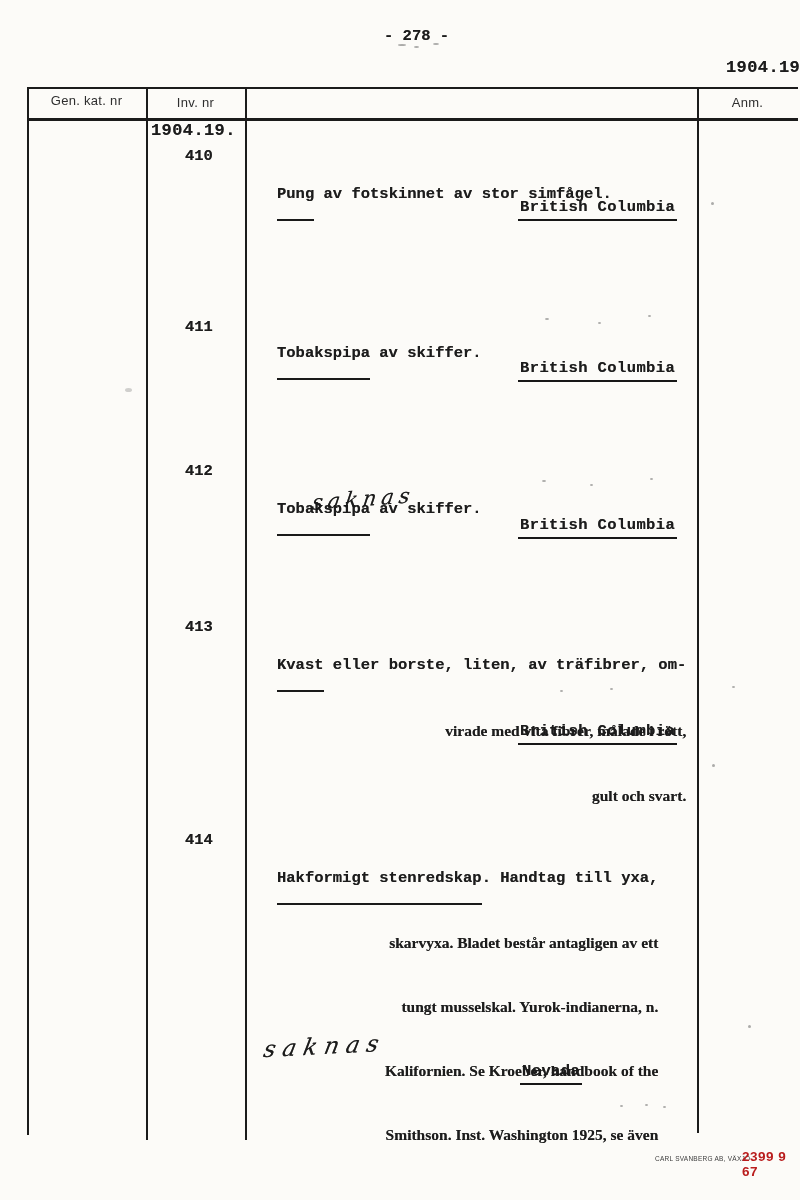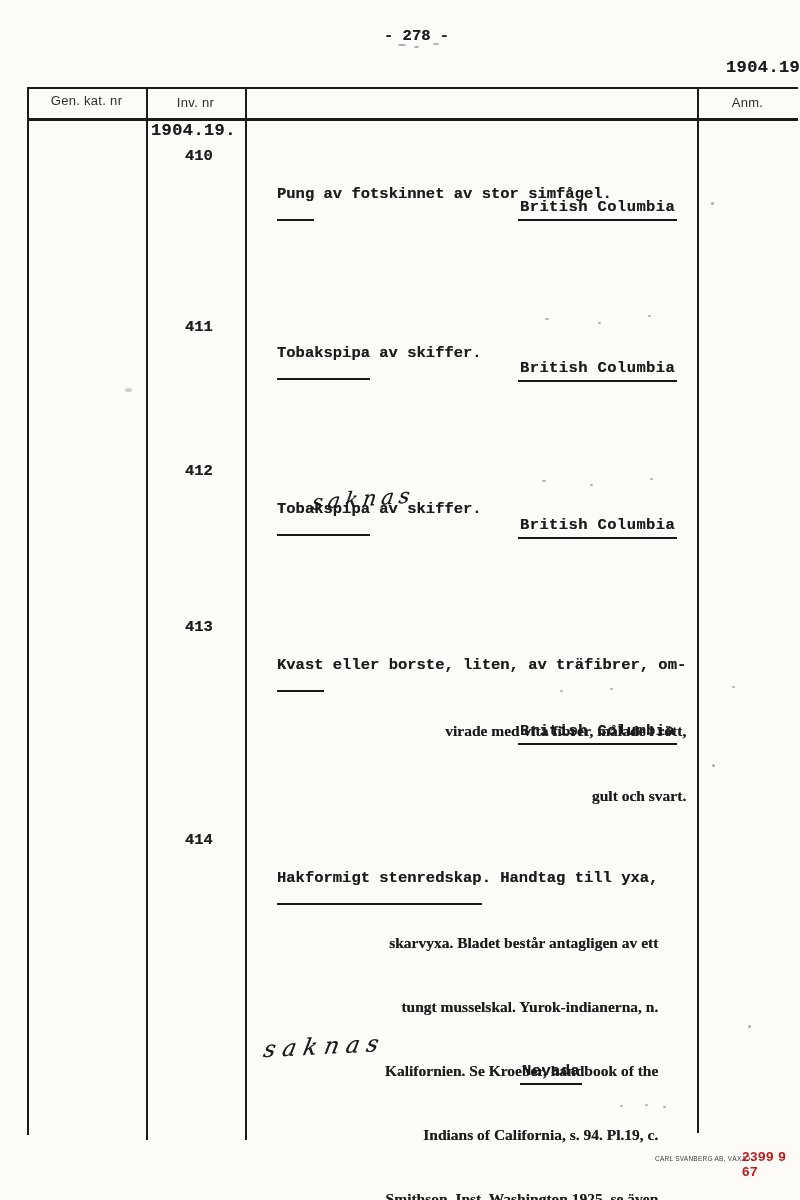--- a/index.html
+++ b/index.html
@@ -128,21 +128,20 @@
     <div class="tw location" style="left:518px; top:722px;">British Columbia</div>
   </div>
 
   <div>
     <div class="tw" style="left:185px; top:831px;">414</div>
     <div class="tw text-block tight" style="left:277px; top:831px;">
       <div class="line"><span class="lead">Hakformigt stenredskap</span><span>. Handtag till yxa,</span></div>
       <div class="line cont">skarvyxa. Bladet består antagligen av ett</div>
       <div class="line cont">tungt musselskal. Yurok-indianerna, n.</div>
       <div class="line cont">Kalifornien. Se Kroeber, handbook of the</div>
-      <div class="line cont">Indians of California, s. 94. Pl.19, c.</div>
       <div class="line cont">Smithson. Inst. Washington 1925, se även</div>
       
       
     </div>
     <div class="handwrite hw-2" style="left:264px; top:1033px;">saknas</div>
     <div class="tw location" style="left:520px; top:1062px;">Nevada</div>
   </div>
 
   <div class="printer-name" style="left:655px; top:1155px;">CARL SVANBERG AB, VÄXJÖ</div>
   <div class="form-number" style="left:742px; top:1149px;">2399 9 67</div>

